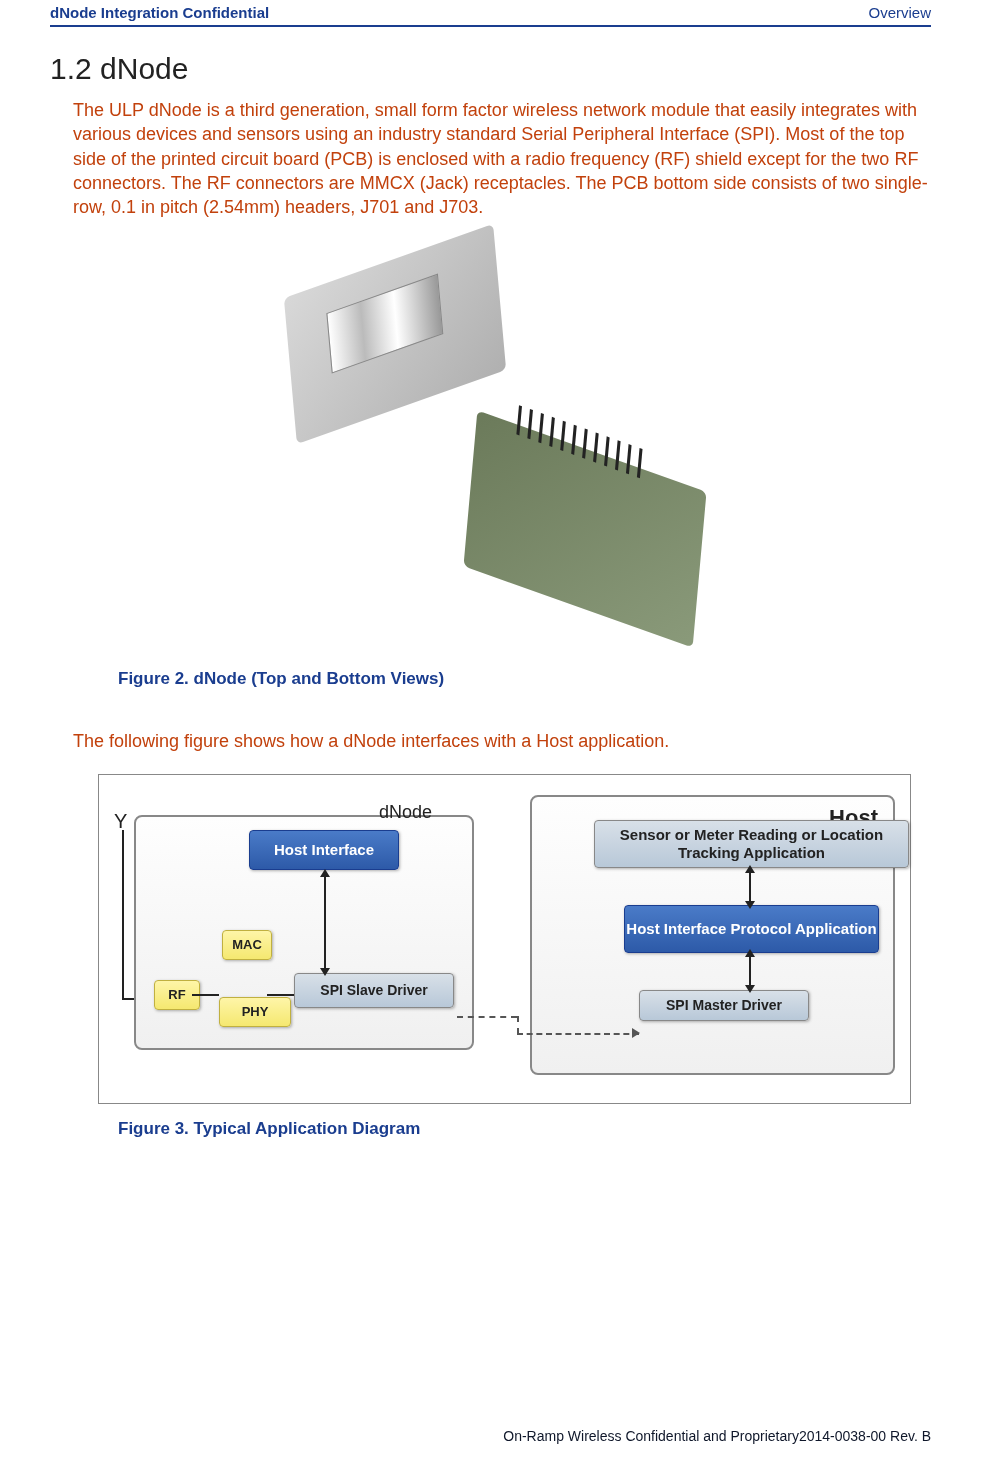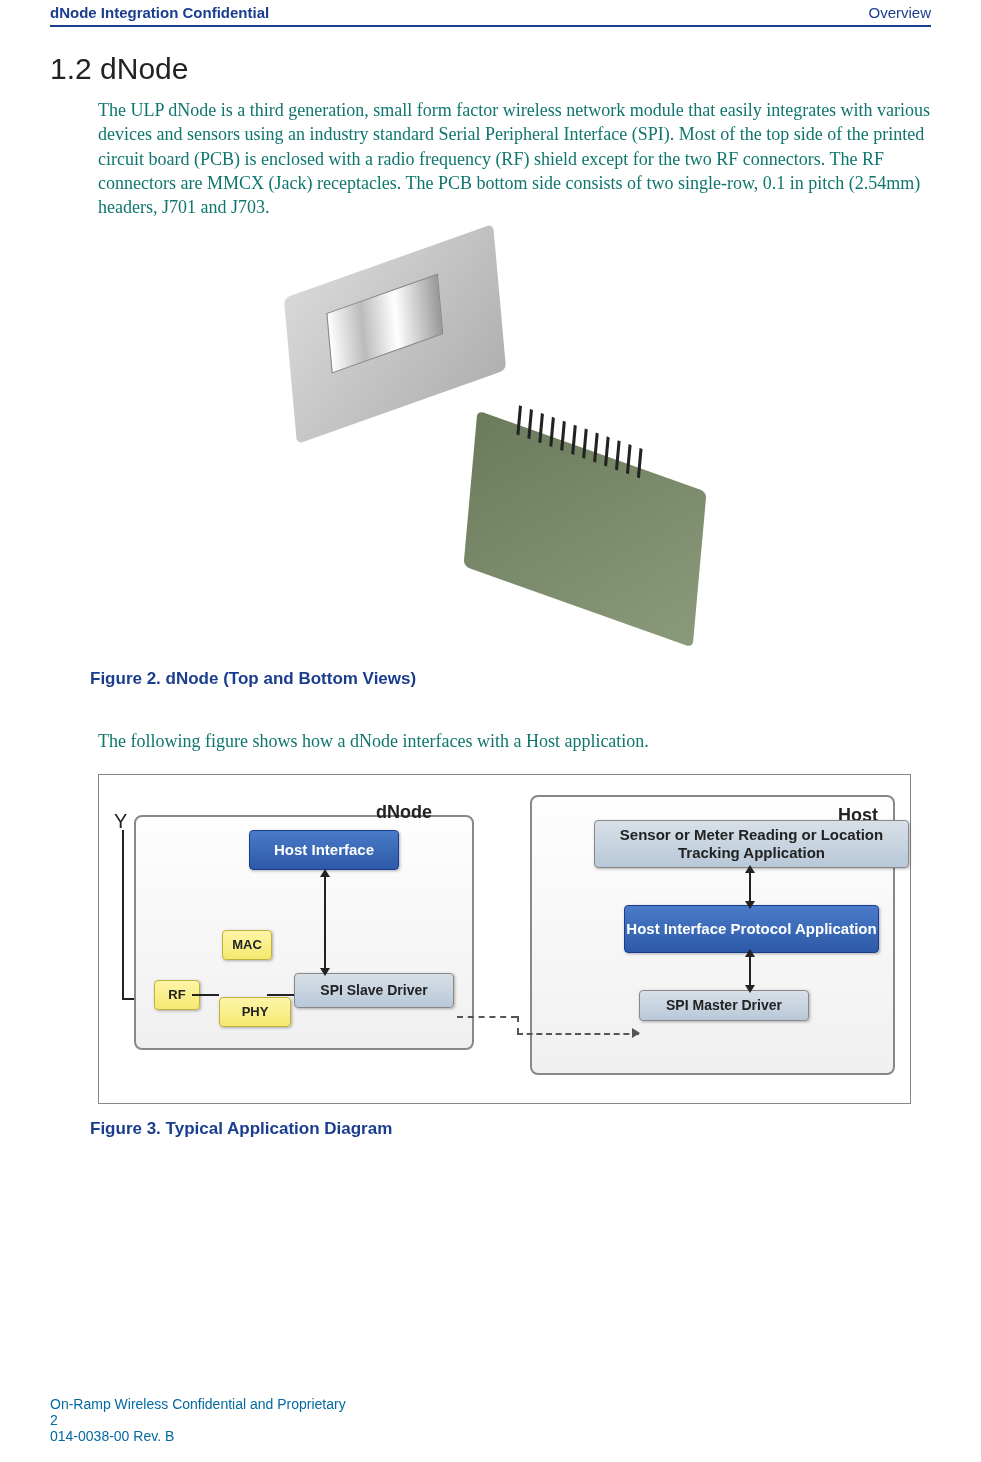--- a/index.html
+++ b/index.html
@@ -36,24 +36,24 @@
     .section-title {
       font-size: 30px;
       font-weight: normal;
       color: #222;
       margin-bottom: 12px;
       font-family: 'Segoe UI', Arial, sans-serif;
     }
     .body-text {
       font-size: 18px;
       line-height: 1.35;
-      color: #0f766e;
-      margin-left: 48px;
+      color: #c2410c;
+      margin-left: 23px;
       margin-bottom: 20px;
-      font-family: Liberation Serif, serif;
+      font-family: Liberation Sans, sans-serif;
     }
     .figure-image-1 {
       width: 410px;
       height: 400px;
       margin: 20px auto 30px 240px;
       position: relative;
     }
     .pcb-top {
       position: absolute;
       top: 20px;
@@ -93,21 +93,21 @@
     }
     .pin {
       width: 3px;
       height: 30px;
       background: #222;
     }
     .figure-caption {
       color: #1a3d8f;
       font-weight: bold;
       font-size: 17px;
-      margin-left: 40px;
+      margin-left: 68px;
       margin-bottom: 40px;
     }
     .diagram-container {
       margin-left: 48px;
       margin-right: 20px;
       border: 1px solid #888;
       padding: 20px 15px 40px 15px;
       margin-bottom: 15px;
       position: relative;
       height: 330px;
@@ -119,40 +119,40 @@
       width: 340px;
       height: 235px;
       border: 2px solid #888;
       border-radius: 8px;
       background: linear-gradient(to bottom, #fefefe 0%, #f0f0f0 100%);
     }
     .dnode-label {
       position: absolute;
       top: -15px;
       right: 40px;
-      font-weight: bold;
+      font-weight: normal;
       font-size: 18px;
       color: #222;
     }
     .host-box {
       position: absolute;
       right: 15px;
       top: 20px;
       width: 365px;
       height: 280px;
       border: 2px solid #888;
       border-radius: 8px;
       background: linear-gradient(to bottom, #fefefe 0%, #f0f0f0 100%);
     }
     .host-label {
       position: absolute;
       top: 8px;
       right: 15px;
       font-weight: bold;
-      font-size: 18px;
+      font-size: 22px;
       color: #222;
       text-align: right;
     }
     .antenna {
       position: absolute;
       left: 15px;
       top: 35px;
       font-size: 20px;
       color: #222;
     }
@@ -313,23 +313,22 @@
     }
     .arr-host1 { left: 650px; top: 96px; height: 32px; }
     .arr-host2 { left: 650px; top: 180px; height: 32px; }
     .footer {
       position: absolute;
       bottom: 18px;
       left: 50px;
       right: 50px;
       display: flex;
       justify-content: flex-end;
-      color: #0369a1;
+      color: #0f172a;
       font-size: 14px;
-      flex-direction: column;
     }
   </style>
 </head>
 <body>
 
 <div class="header-bar">
   <div class="header-left">dNode Integration Confidential</div>
   <div class="header-right">Overview</div>
 </div>
 

